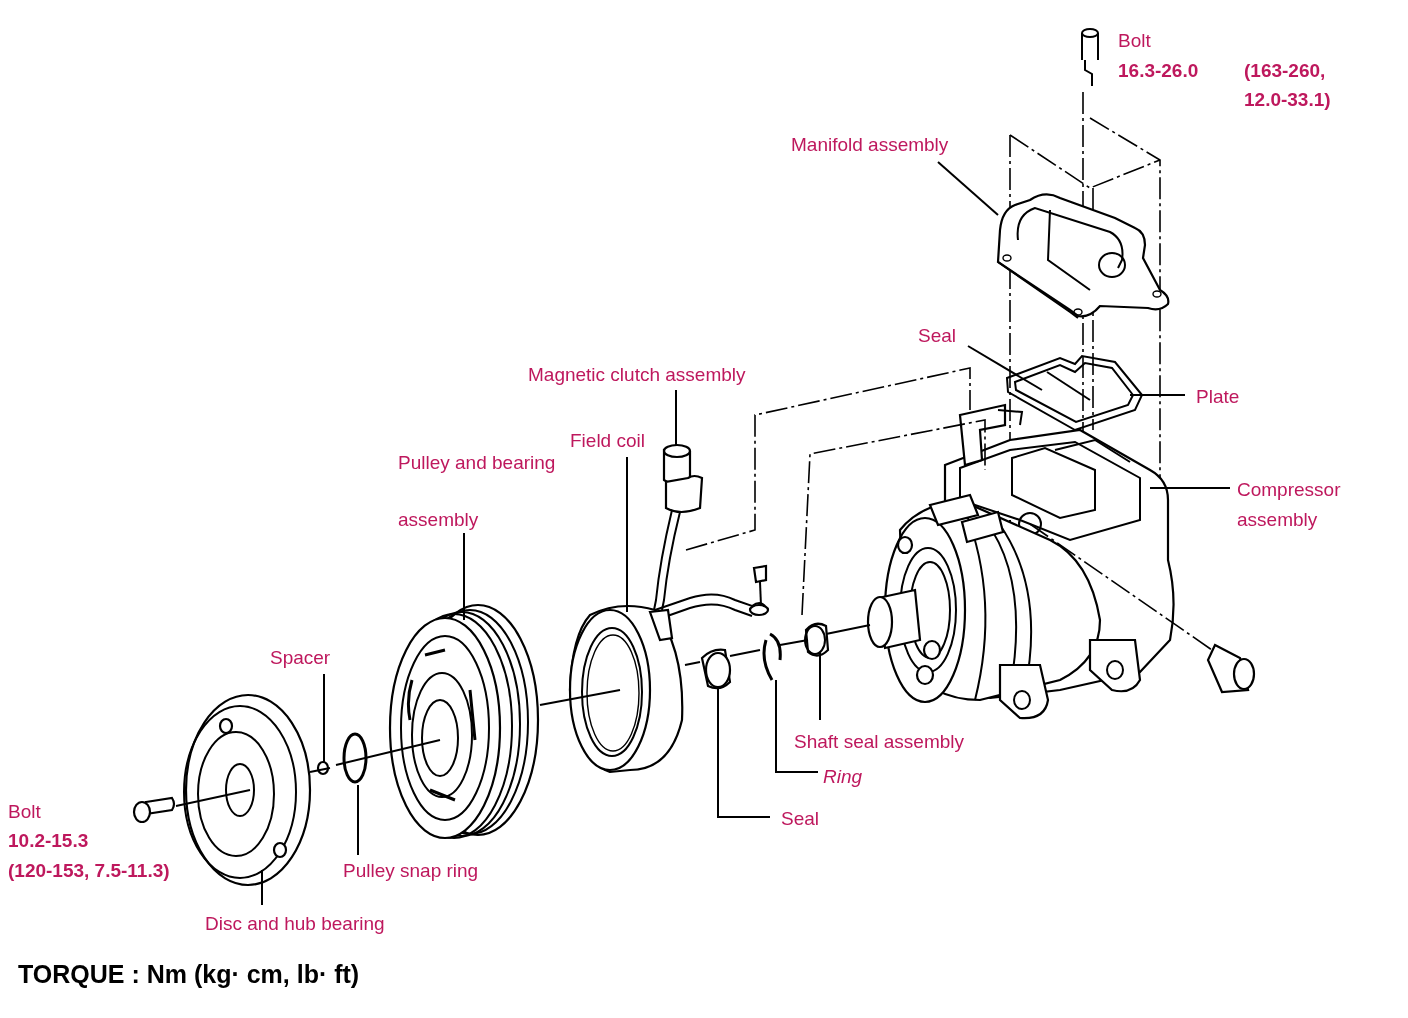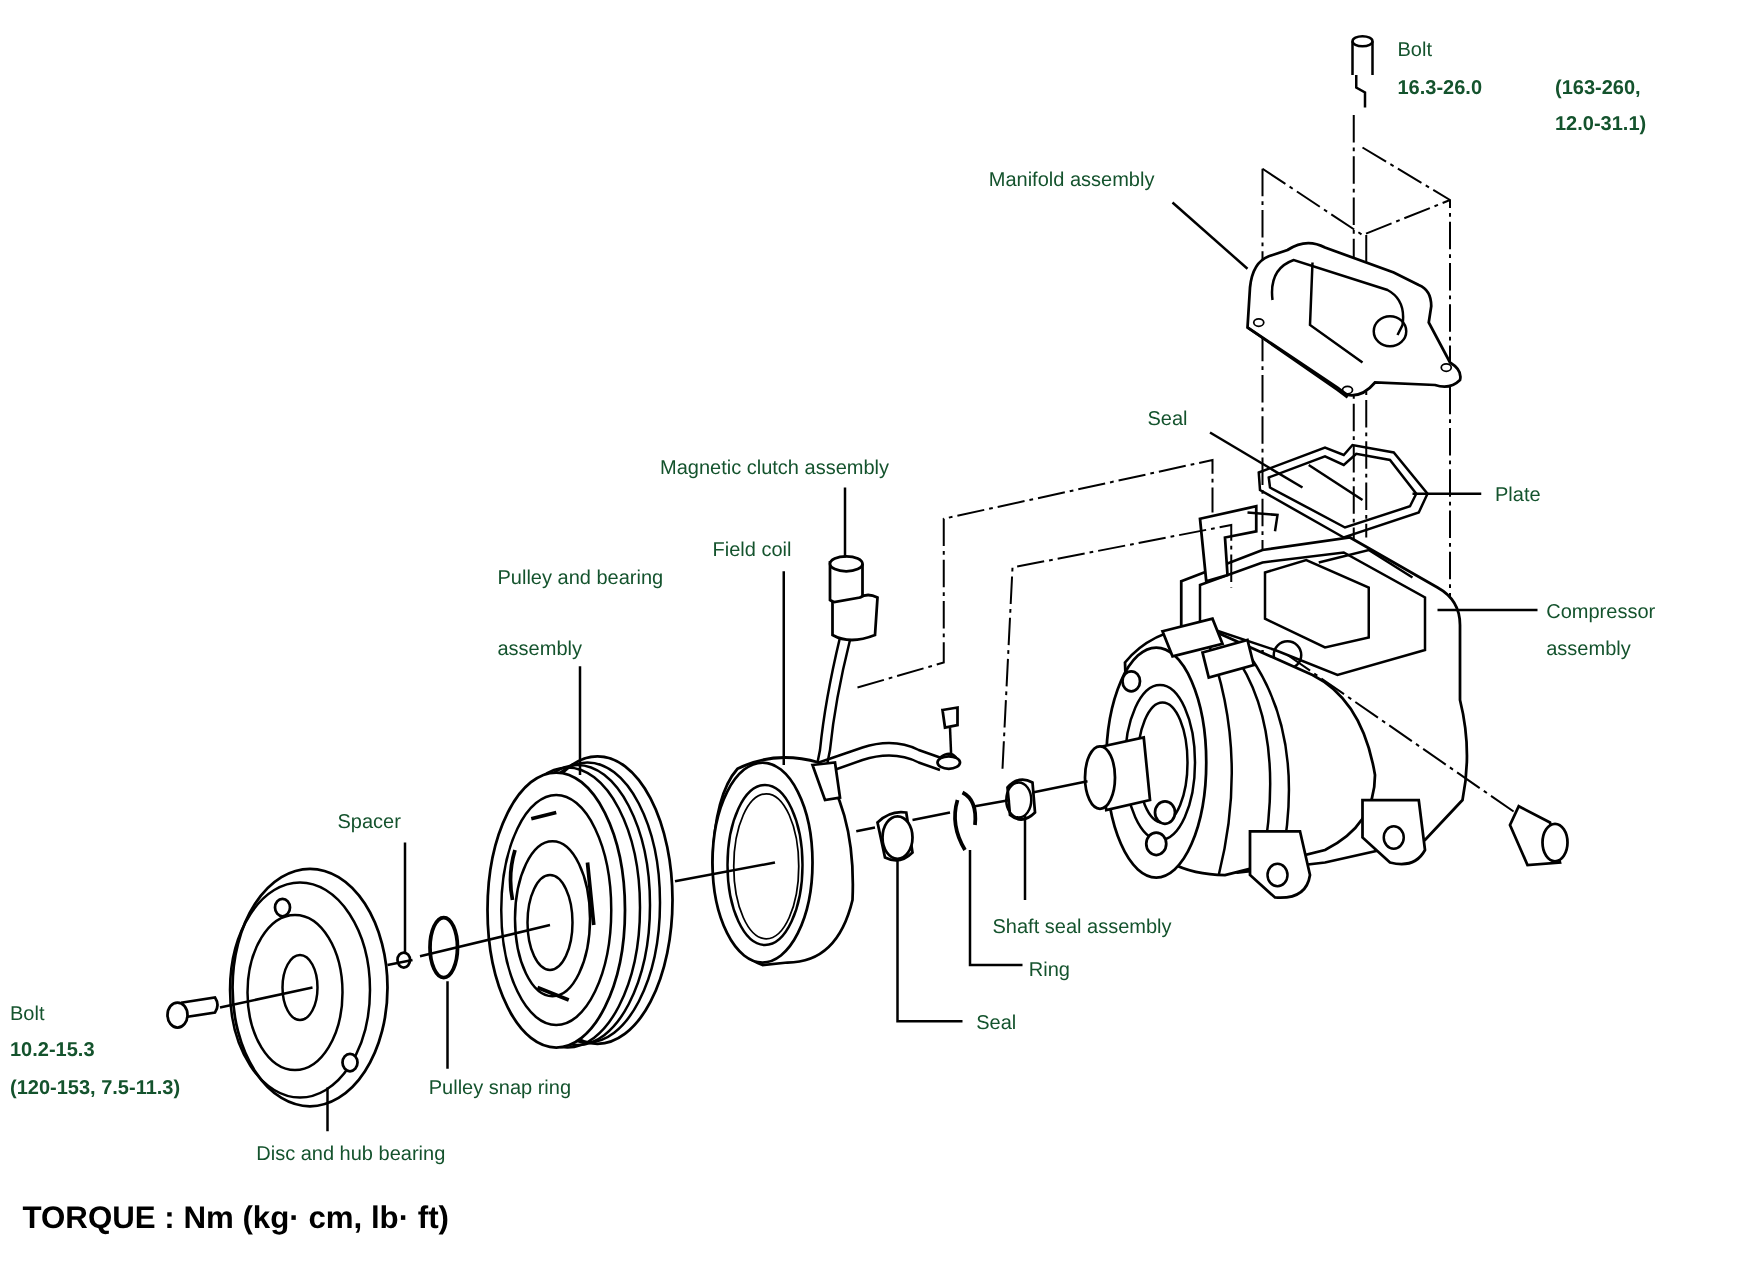--- a/index.html
+++ b/index.html
@@ -1,19 +1,19 @@
 <!DOCTYPE html>
 <html><head>
 <meta charset="utf-8">
 <style>
   html, body { margin: 0; padding: 0; background: #ffffff; }
   body { width: 1408px; height: 1018px; position: relative; overflow: hidden;
          font-family: "Liberation Sans", "DejaVu Sans", sans-serif; color: #000; }
   svg#drawing { position: absolute; left: 0; top: 0; }
-  .lbl { position: absolute; font-size: 16px; line-height: 29px; white-space: nowrap; color: #14532d; }
+  .lbl { position: absolute; font-size: 19px; line-height: 29px; white-space: nowrap; color: #be185d; }
   .bold { font-weight: bold; }
   .torque { position: absolute; left: 18px; top: 960px; font-size: 25px; font-weight: bold; }
   .ln { fill: none; stroke: #000; stroke-width: 2; }
   .ln3 { fill: none; stroke: #000; stroke-width: 3; }
   .thin { fill: none; stroke: #000; stroke-width: 1.4; }
   .dash { fill: none; stroke: #000; stroke-width: 1.6; stroke-dasharray: 22 4 3 4; }
   .fillw { fill: #fff; stroke: #000; stroke-width: 2.2; }
 </style>
 </head>
 <body>
@@ -178,34 +178,34 @@
     <path class="ln" d="M776 680 L776 772 L818 772"></path>
     <path class="ln" d="M718 688 L718 817 L770 817"></path>
     <path class="ln" d="M358 785 L358 855"></path>
     <path class="ln" d="M262 870 L262 905"></path>
   </g>
 </svg>
 
 <div class="lbl" style="left:1118px;top:26px;">Bolt</div>
 <div class="lbl bold" style="left:1118px;top:56px;">16.3-26.0</div>
 <div class="lbl bold" style="left:1244px;top:56px;">(163-260,</div>
-<div class="lbl bold" style="left:1244px;top:85px;">12.0-31.1)</div>
+<div class="lbl bold" style="left:1244px;top:85px;">12.0-33.1)</div>
 
 <div class="lbl" style="left:791px;top:130px;">Manifold assembly</div>
 <div class="lbl" style="left:918px;top:321px;">Seal</div>
 <div class="lbl" style="left:1196px;top:382px;">Plate</div>
 <div class="lbl" style="left:528px;top:360px;">Magnetic clutch assembly</div>
 <div class="lbl" style="left:558px;top:426px;margin-left:12px;">Field coil</div>
 <div class="lbl" style="left:1237px;top:475px;">Compressor</div>
 <div class="lbl" style="left:1237px;top:505px;">assembly</div>
 <div class="lbl" style="left:398px;top:448px;">Pulley and bearing</div>
 <div class="lbl" style="left:398px;top:505px;">assembly</div>
 <div class="lbl" style="left:270px;top:643px;">Spacer</div>
 <div class="lbl" style="left:794px;top:727px;">Shaft seal assembly</div>
-<div class="lbl" style="left:823px;top:762px;">Ring</div>
+<div class="lbl" style="left:823px;top:762px;font-style:italic;">Ring</div>
 <div class="lbl" style="left:781px;top:804px;">Seal</div>
 
 <div class="lbl" style="left:8px;top:797px;">Bolt</div>
 <div class="lbl bold" style="left:8px;top:826px;">10.2-15.3</div>
 <div class="lbl bold" style="left:8px;top:856px;">(120-153, 7.5-11.3)</div>
 
 <div class="lbl" style="left:343px;top:856px;">Pulley snap ring</div>
 <div class="lbl" style="left:205px;top:909px;">Disc and hub bearing</div>
 
 <div class="torque">TORQUE : Nm (kg· cm, lb· ft)</div>

